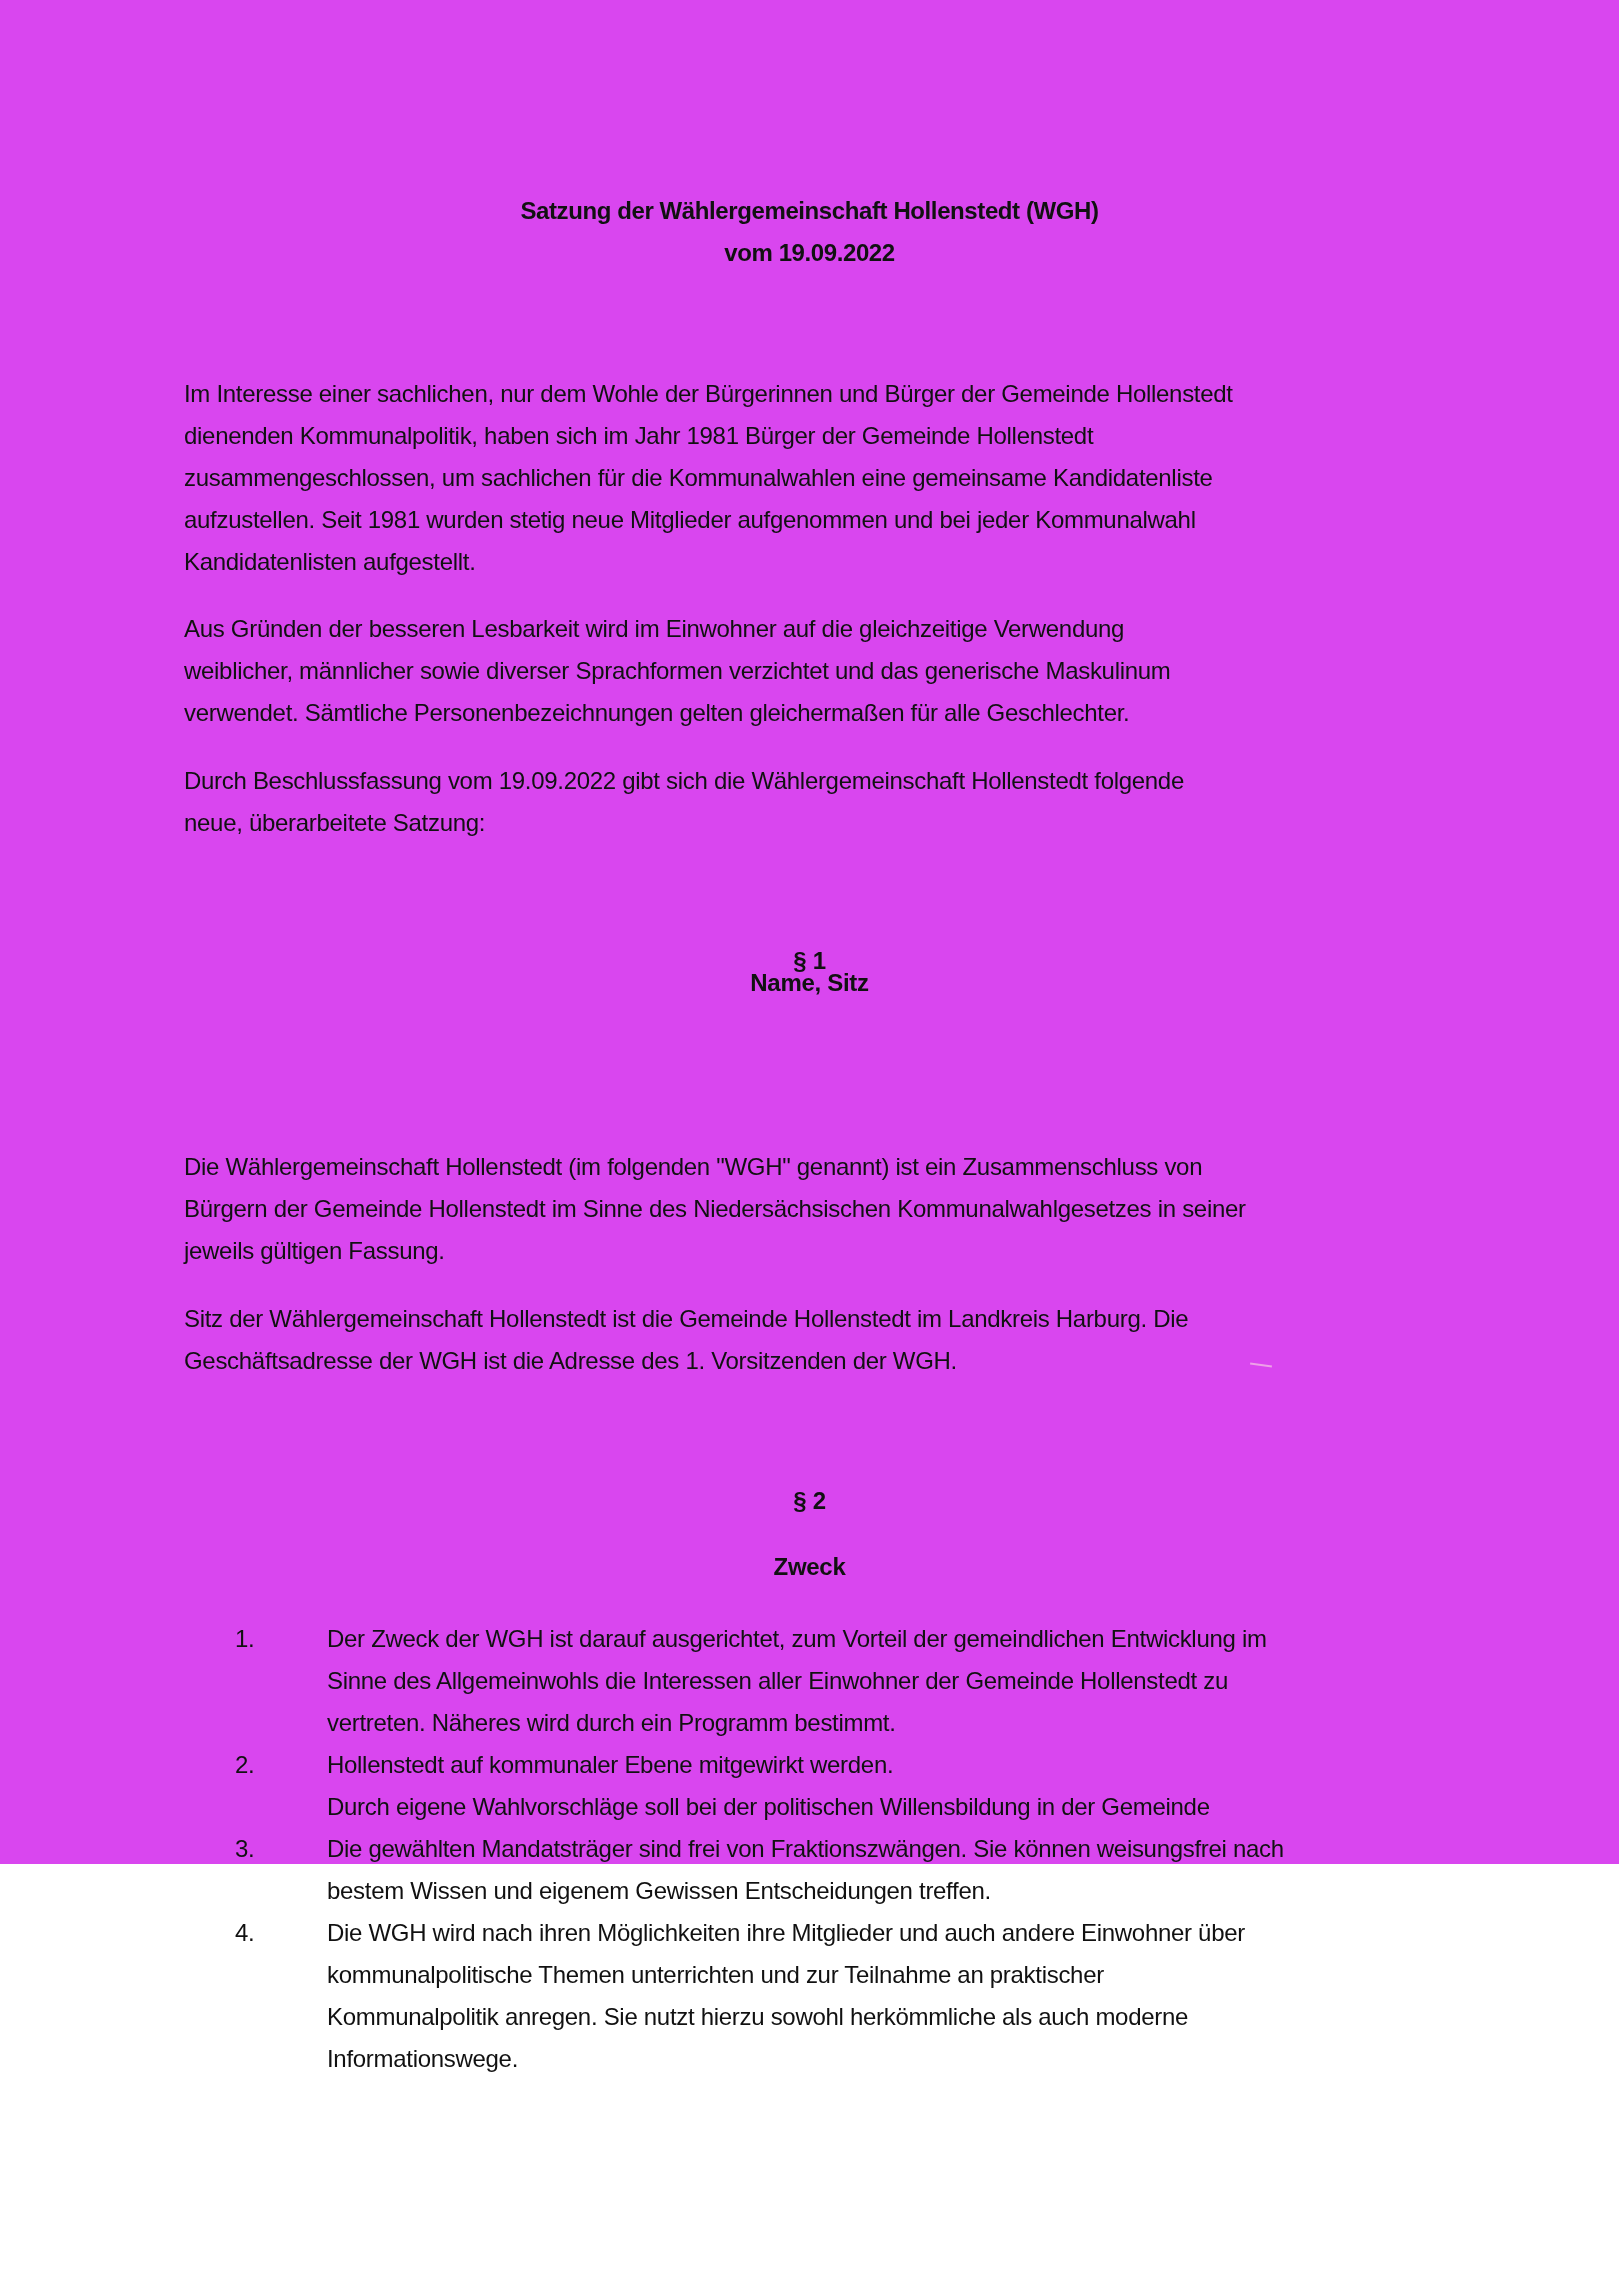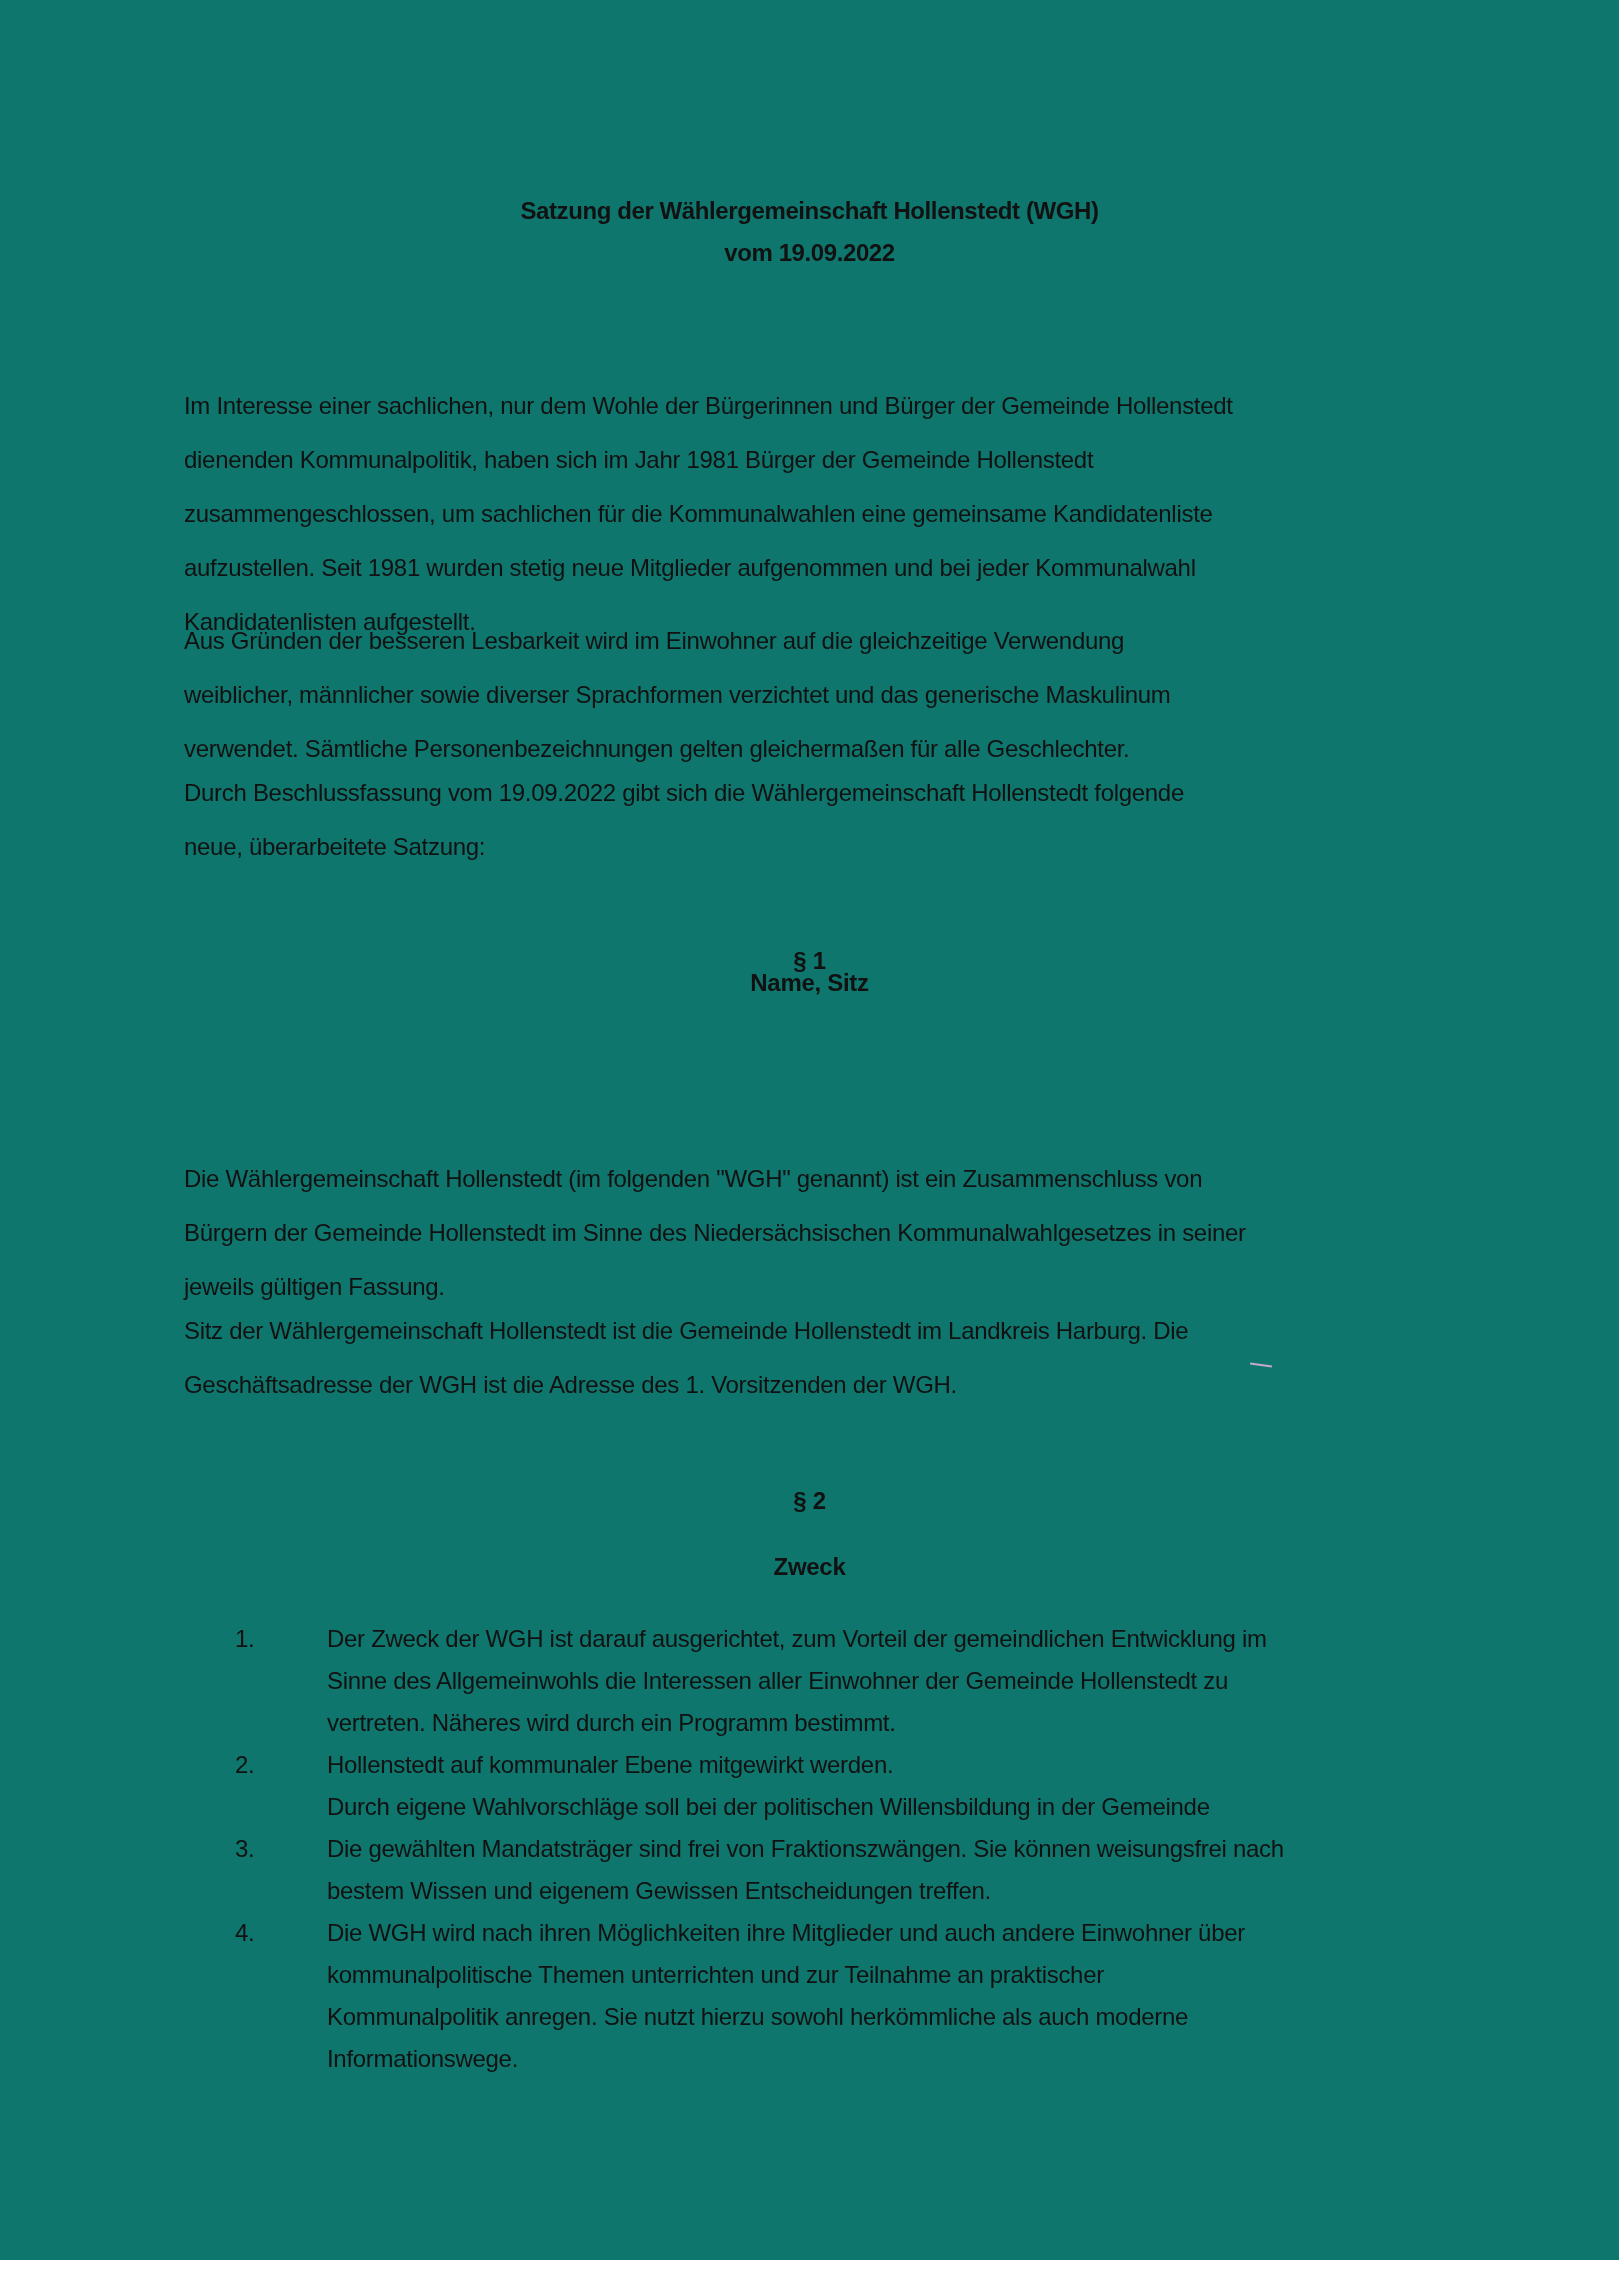--- a/index.html
+++ b/index.html
@@ -13,22 +13,22 @@
       position: relative;
       overflow: hidden;
       font-family: "Liberation Sans", "DejaVu Sans", sans-serif;
       color: #111111;
     }
     .page {
       position: absolute;
       left: 0;
       top: 0;
       width: 1619px;
-      height: 2260px;
-      background: #0f766e;
+      height: 1864px;
+      background: #d946ef;
     }
     .title-block {
       position: absolute;
       left: 0;
       width: 1619px;
       top: 190px;
       text-align: center;
       font-weight: bold;
       font-size: 24px;
       line-height: 42px;
@@ -37,21 +37,21 @@
     .title-block div { white-space: nowrap; }
     .text {
       position: absolute;
       left: 184px;
       width: 1258px;
       font-size: 24px;
       line-height: 42px;
       letter-spacing: -0.3px;
       margin: 0;
     }
-    .text .ln { display: block; white-space: nowrap; margin-top: 12px; }
+    .text .ln { display: block; white-space: nowrap; }
     .heading {
       position: absolute;
       left: 0;
       width: 1619px;
       text-align: center;
       font-weight: bold;
       font-size: 24px;
       line-height: 42px;
       letter-spacing: -0.3px;
       white-space: nowrap;

